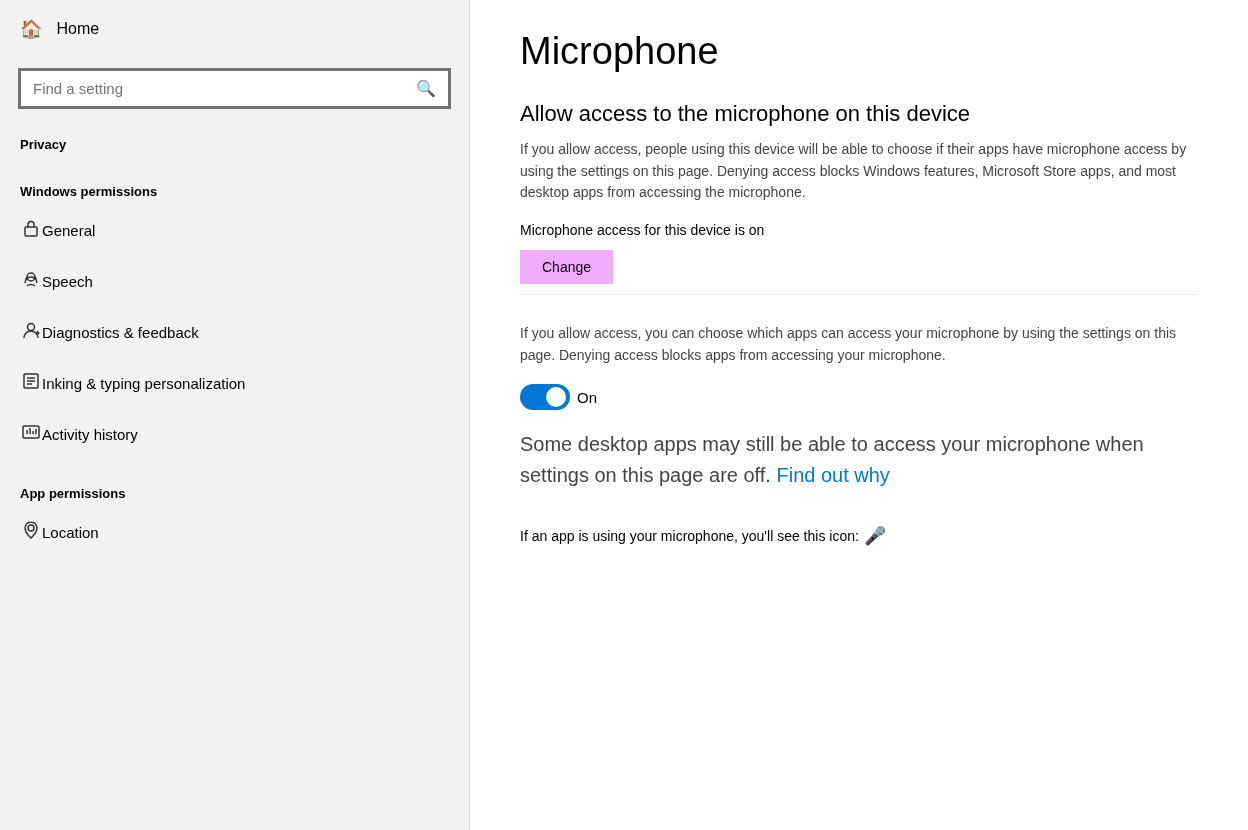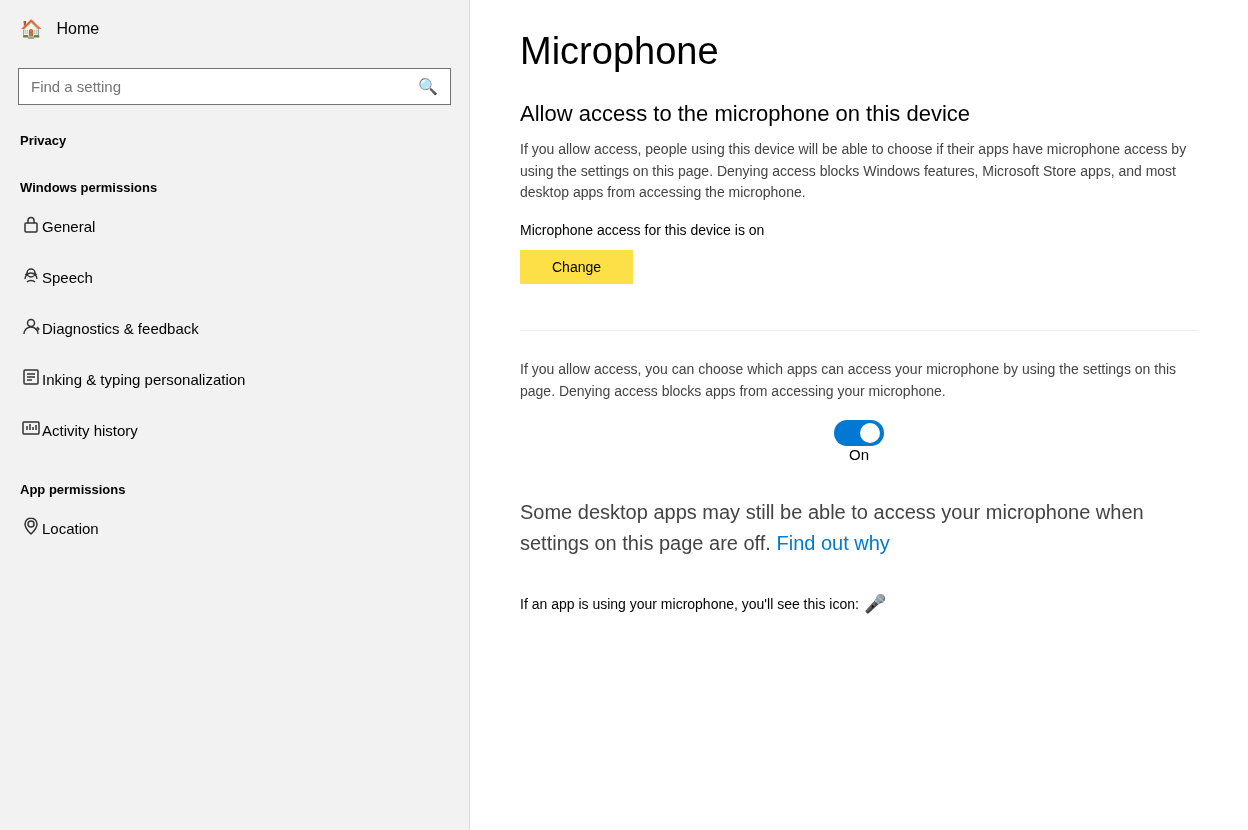--- a/index.html
+++ b/index.html
@@ -34,21 +34,21 @@
       color: #000;
     }
 
     .search-container {
       padding: 10px 18px 18px 18px;
     }
     .search-box {
       display: flex;
       align-items: center;
       background: #fff;
-      border: 1px solid #737373;
+      border: 3px solid #737373;
       padding: 8px 12px;
       width: 100%;
       gap: 15px;
     }
     .search-box input {
       border: none;
       outline: none;
       background: transparent;
       font-size: 15px;
       flex: 1;
@@ -114,42 +114,40 @@
       margin-bottom: 18px;
     }
 
     .device-access-label {
       font-size: 14px;
       color: #000;
       margin-bottom: 12px;
     }
 
     .change-btn {
-      background: #fde047;
+      background: #f0abfc;
       border: none;
-      padding: 9px 32px;
+      padding: 9px 22px;
       font-size: 14px;
       cursor: pointer;
       color: #000;
-      margin-bottom: 36px;
     }
 
     .separator {
       border: none;
       border-top: 1px solid #eee;
       margin: 10px 0 28px 0;
     }
 
     
     .toggle-row {
       display: flex;
       align-items: center;
-      gap: 0;
-      margin-bottom: 34px;
-      flex-direction: column;
+      gap: 7px;
+      margin-bottom: 19px;
     }
     .toggle {
       width: 50px;
       height: 26px;
       background: #0078d4;
       border-radius: 13px;
       position: relative;
       cursor: pointer;
       flex-shrink: 0;
     }

